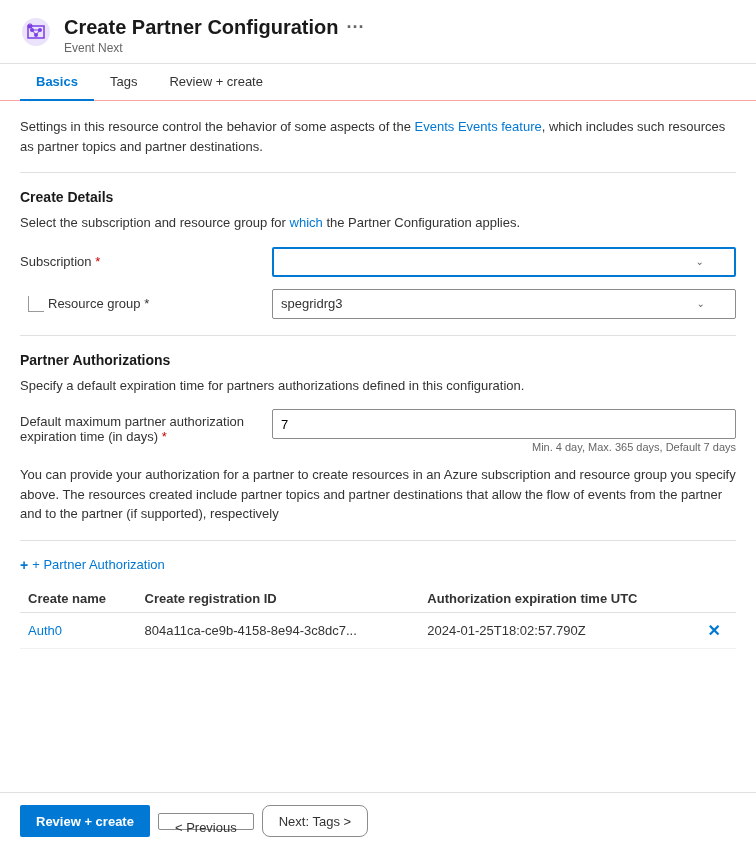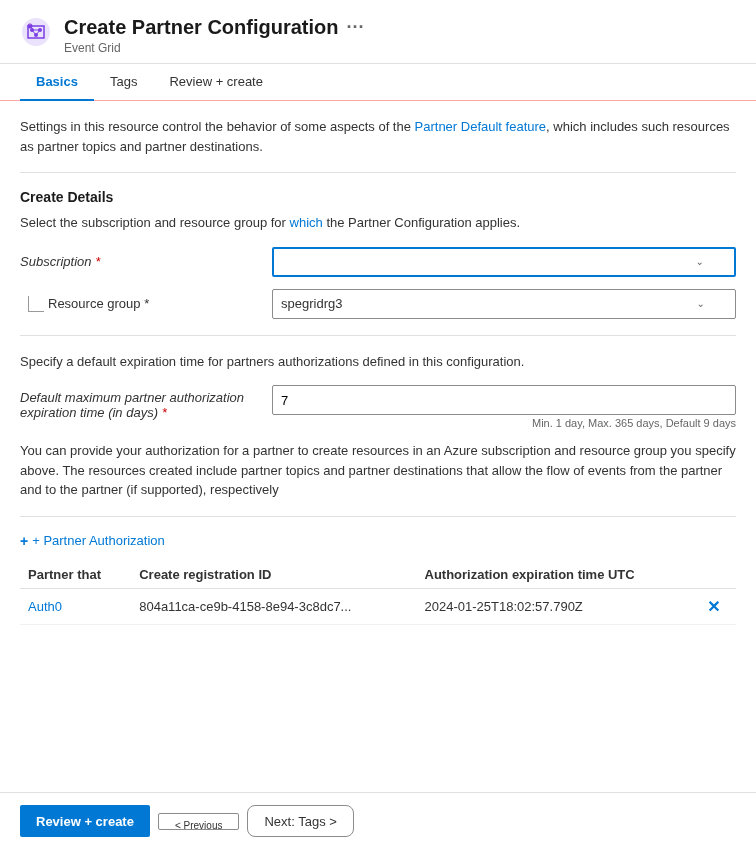--- a/index.html
+++ b/index.html
@@ -81,21 +81,20 @@
       display: flex;
       align-items: center;
       margin-bottom: 12px;
       gap: 12px;
     }
     .form-label {
       font-size: 13px;
       color: #333;
       width: 240px;
       flex-shrink: 0;
-      font-style: italic;
     }
     .form-label .required {
       color: #c00;
     }
     .resource-group-row {
       display: flex;
       align-items: center;
       gap: 12px;
       margin-bottom: 12px;
     }
@@ -230,21 +229,21 @@
       font-weight: 600;
       border-radius: 2px;
       cursor: pointer;
       height: 32px;
     }
     .btn-secondary {
       background: #fff;
       color: #333;
       border: 1px solid #8c8c8c;
       padding: 6px 16px;
-      font-size: 10px;
+      font-size: 13px;
       border-radius: 2px;
       cursor: pointer;
       height: 17px;
     }
     .btn-secondary:disabled {
       color: #aaa;
       border-color: #ccc;
       cursor: not-allowed;
     }
     .btn-outline {
@@ -282,34 +281,34 @@
       <line x1="12" y1="14" x2="20" y2="14" stroke="#7b3fe4" stroke-width="1"></line>
       <circle cx="10" cy="10" r="2.5" fill="#7b3fe4"></circle>
       <path d="M9 9 L10 7.5 L11 9" fill="#c86dd7" stroke="none"></path>
     </svg>
   </div>
   <div class="header-text">
     <h1>
       <span>Create Partner Configuration</span>
       <span class="header-ellipsis">···</span>
     </h1>
-    <div class="subtitle">Event Grid</div>
+    <div class="subtitle">Event Next</div>
   </div>
 </div>
 
 <div class="tabs">
   <div class="tab active">Basics</div>
   <div class="tab">Tags</div>
   <div class="tab">Review + create</div>
 </div>
 
 <div class="main-content content">
 
   <p class="description">
-    Settings in this resource control the behavior of some aspects of the <span style="color:#0078d4;">Partner Default feature</span>, which includes such resources as partner topics and partner destinations.
+    Settings in this resource control the behavior of some aspects of the <span style="color:#0078d4;">Events Events feature</span>, which includes such resources as partner topics and partner destinations.
   </p>
 
   <hr class="divider">
 
   <div>
     <div class="section-title">Create Details</div>
     <p class="section-description">
       Select the subscription and resource group for <span style="color:#0078d4;">which</span> the Partner Configuration applies.
     </p>
 
@@ -333,47 +332,48 @@
       <div class="dropdown" style="flex:1;">
         <span>spegridrg3</span>
         <span class="dropdown-arrow">⌄</span>
       </div>
     </div>
   </div>
 
   <hr class="divider">
 
   <div class="partner-auth-section">
+    <div class="section-title">Partner Authorizations</div>
     <p class="section-description">Specify a default expiration time for partners authorizations defined in this configuration.</p>
 
     <div class="form-row" style="align-items: flex-start;">
       <div class="form-label" style="padding-top:5px;">
         <span>Default maximum partner authorization expiration time (in days)</span> <span class="required">*</span>
       </div>
       <div class="days-input-wrapper">
         <input type="text" class="days-input" value="7" style="">
-        <div class="days-hint">Min. 1 day, Max. 365 days, Default 9 days</div>
+        <div class="days-hint">Min. 4 day, Max. 365 days, Default 7 days</div>
       </div>
     </div>
 
     <p class="long-description">
       You can provide your authorization for a partner to create resources in an Azure subscription and resource group you specify above. The resources created include partner topics and partner destinations that allow the flow of events from the partner and to the partner (if supported), respectively
     </p>
 
     <hr class="divider">
 
     <div class="add-link">
       <span style="font-size:14px;font-weight:600;">+</span>
       <span>+ Partner Authorization</span>
     </div>
 
     <table class="table">
       <thead>
         <tr>
-          <th>Partner that</th>
+          <th>Create name</th>
           <th>Create registration ID</th>
           <th>Authorization expiration time UTC</th>
           <th></th>
         </tr>
       </thead>
       <tbody>
         <tr>
           <td class="link-cell">Auth0</td>
           <td>804a11ca-ce9b-4158-8e94-3c8dc7...</td>
           <td>2024-01-25T18:02:57.790Z</td>

